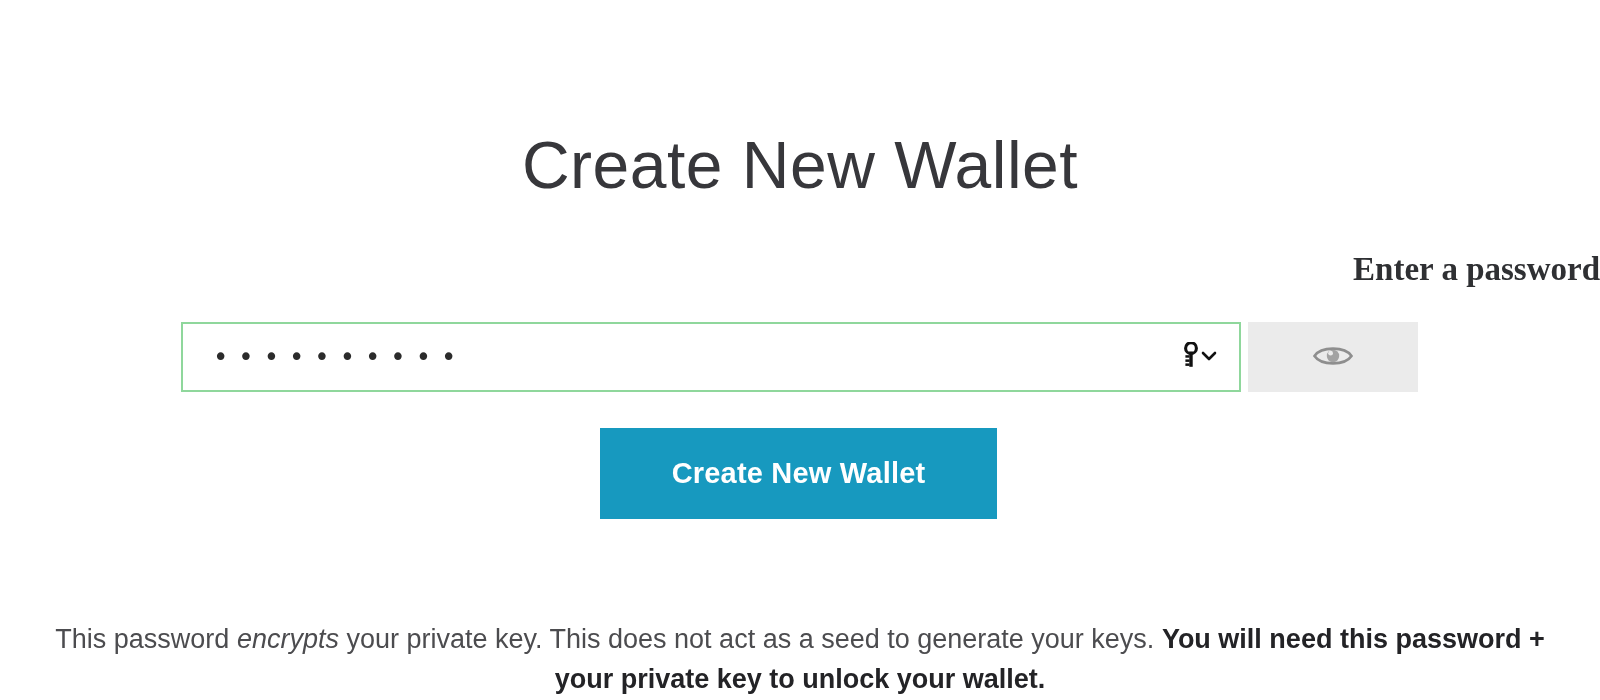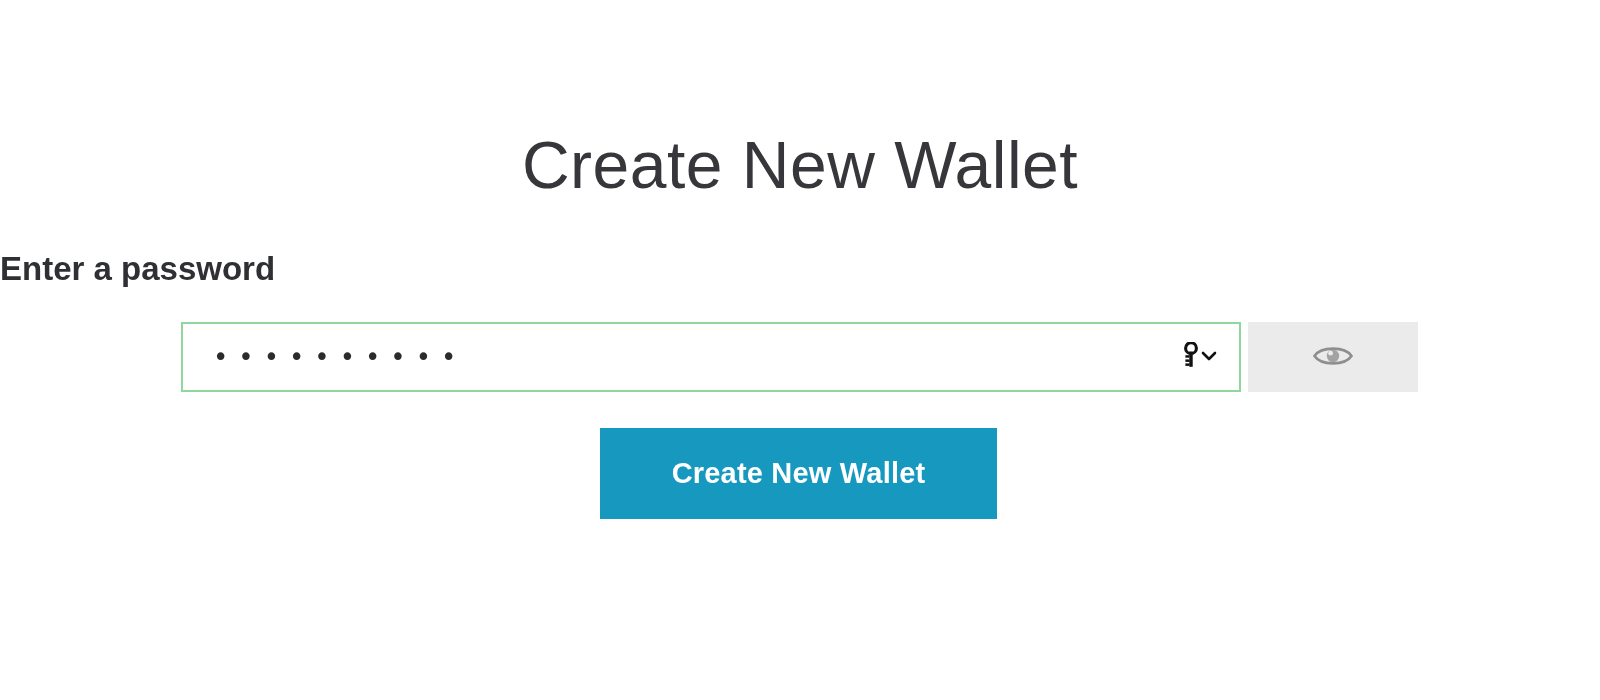--- a/index.html
+++ b/index.html
@@ -36,26 +36,27 @@
     color: #37373b;
     white-space: nowrap;
   }
 
   
   .field-label {
     position: absolute;
     top: 248px;
     left: 0;
     width: 1600px;
-    text-align: left;
+    text-align: right;
     font-size: 33px;
     line-height: 42px;
     font-weight: bold;
     color: #2f3033;
     white-space: nowrap;
+    font-family: Liberation Serif, serif;
   }
 
   
   .password-row {
     position: absolute;
     top: 322px;
     left: 181px;
     width: 1238px;
     height: 70px;
     display: flex;
@@ -184,14 +185,17 @@
           <circle cx="21" cy="14" r="6.2" fill="#a3a3a3"></circle>
           <circle cx="18.6" cy="11.2" r="2.4" fill="#ebebeb"></circle>
         </svg>
       </span>
     </button>
 
   </div>
 
   <button class="submit-button">Create New Wallet</button>
 
+  <p class="footer-note">
+    <span>This password </span><span class="em">encrypts</span><span> your private key. This does not act as a seed to generate your keys. </span><span class="strong">You will need this password + your private key to unlock your wallet.</span>
+  </p>
 
 </div>
 
 </body></html>

